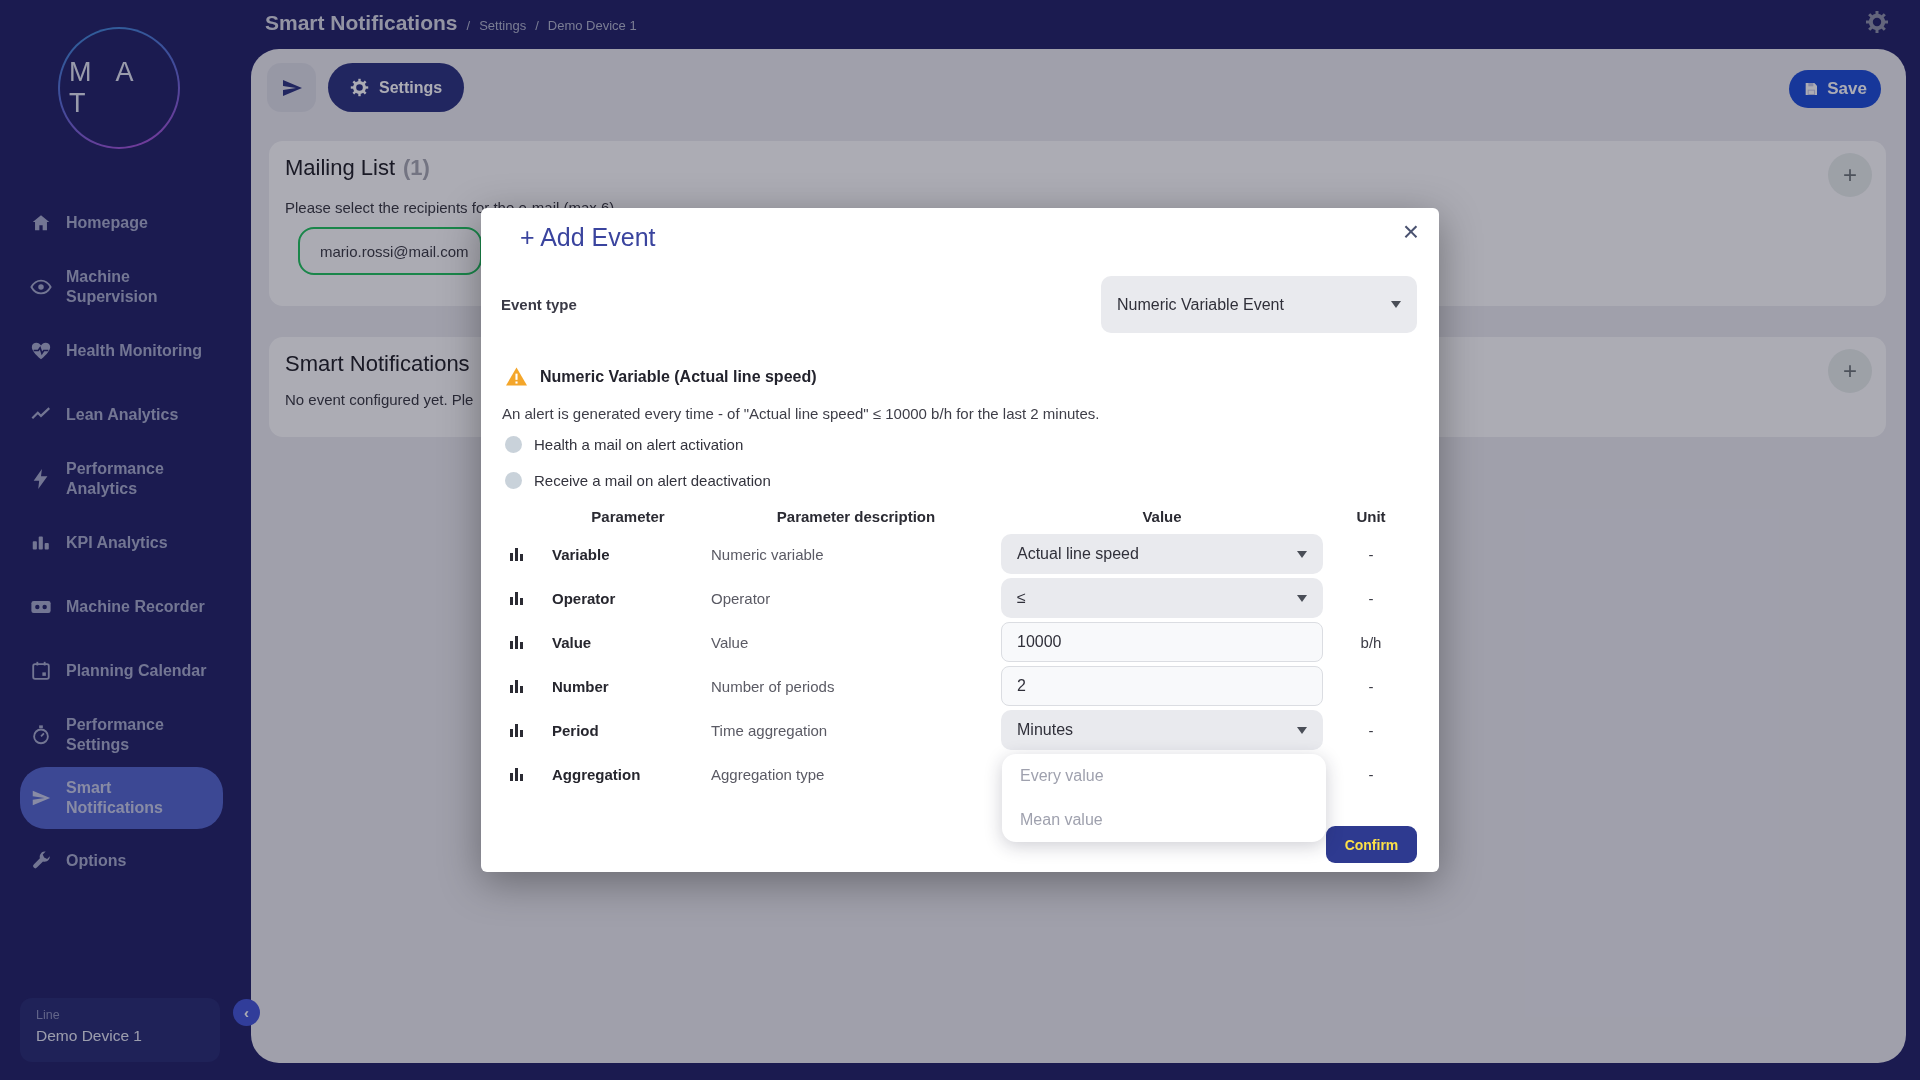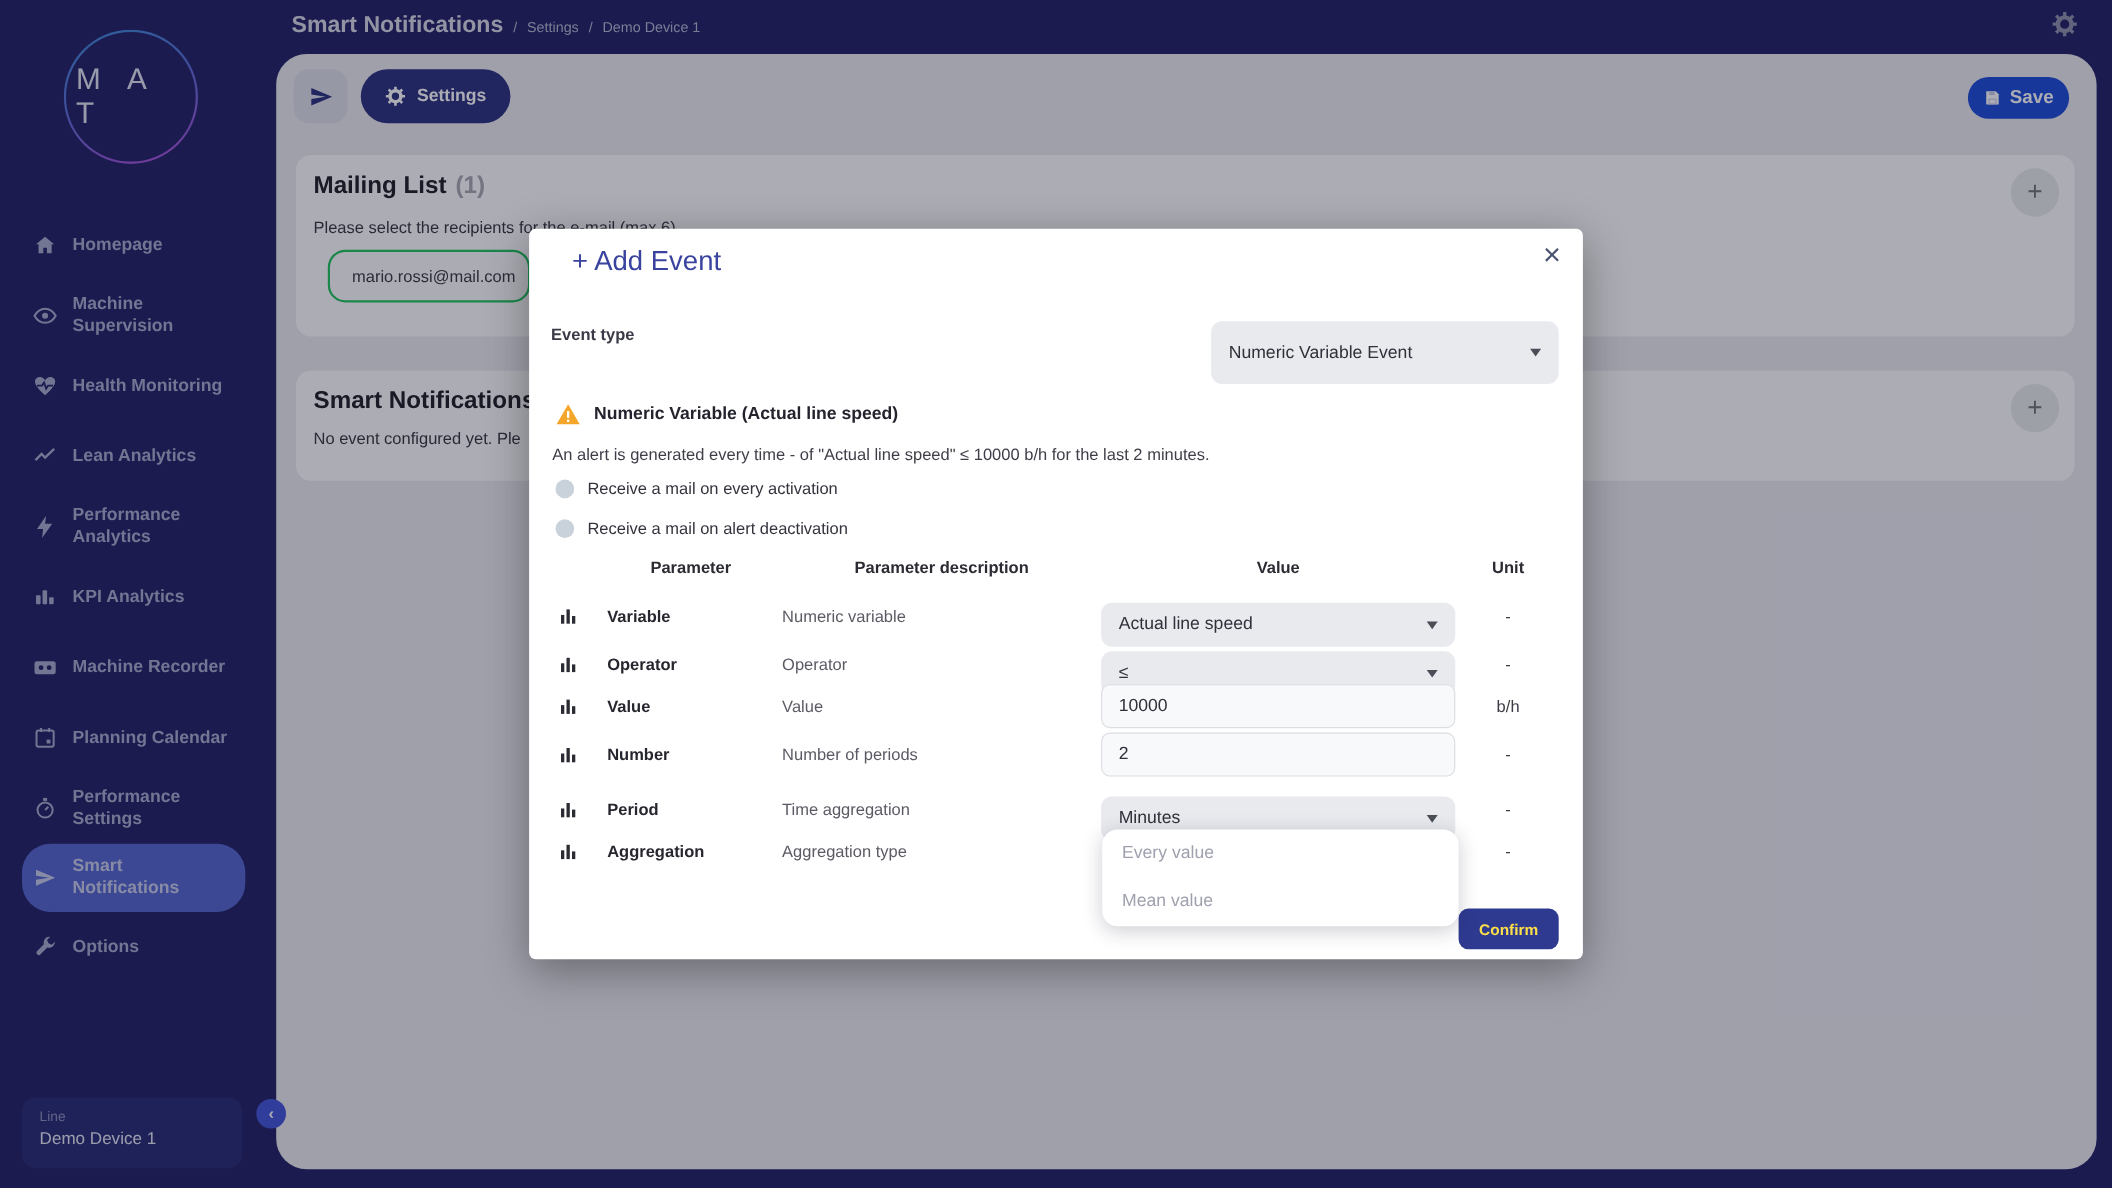--- a/index.html
+++ b/index.html
@@ -44,41 +44,41 @@
     display:flex; align-items:center; gap:10px; color:#fff; font-weight:700; font-size:16px; cursor:pointer; border:none; }
   .settings-tab svg { width:19px; height:19px; }
   .save-btn { position:absolute; right:25px; top:21px; width:92px; height:38px; border-radius:19px; background:#1d4ed8;
     display:flex; align-items:center; justify-content:center; gap:8px; color:#fff; font-weight:700; font-size:17px; border:none; cursor:pointer; }
   .save-btn svg { width:16px; height:16px; }
 
   .panel { position:absolute; left:18px; width:1617px; background:#ffffff; border-radius:14px; }
   .panel-mailing { top:92px; height:165px; }
   .panel-notif   { top:288px; height:100px; }
   .panel-title-row { position:absolute; left:16px; top:14px; display:flex; align-items:baseline; gap:8px; }
-  .panel-title { font-size:22px; font-weight:700; color:#222228; }
+  .panel-title { font-size:22px; font-weight:400; color:#222228; }
   .panel-count { font-size:22px; font-weight:700; color:#a9abb3; }
   .panel-sub { position:absolute; left:16px; font-size:15px; color:#3a3a42; }
   .panel-mailing .panel-sub { top:58px; }
   .panel-notif   .panel-sub { top:54px; }
   .plus-btn { position:absolute; right:14px; top:12px; width:44px; height:44px; border-radius:50%; background:#e9eeec;
     color:#6f7779; font-size:24px; display:flex; align-items:center; justify-content:center; border:none; cursor:pointer; }
   .email-chip { position:absolute; left:29px; top:86px; width:184px; height:48px; border:2px solid #22c55e; background:#fdfdfe;
     border-radius:16px; display:flex; align-items:center; padding:0 20px; font-size:15px; color:#3c3c44; cursor:pointer; }
 
   
   .dim-overlay { position:absolute; inset:0; background:rgba(12,12,36,0.34); z-index:40; }
 
   
   .modal { position:absolute; left:481px; top:208px; width:958px; height:664px; background:#fff; border-radius:6px;
     box-shadow:0 10px 40px rgba(0,0,0,0.35); z-index:50; }
   .m-title { position:absolute; left:39px; top:15px; font-size:25px; font-weight:500; color:#3a449e; }
   .m-close { position:absolute; right:20px; top:10px; font-size:28px; color:#4a5270; line-height:1; cursor:pointer; background:none; border:none; }
   .m-event-label { position:absolute; left:20px; top:88px; font-size:15px; font-weight:700; color:#3a3a46; }
   .m-select { background:#e9eaee; border-radius:10px; display:flex; align-items:center; justify-content:space-between;
-    padding:0 16px; cursor:pointer;margin-top:16px; }
+    padding:0 16px; cursor:pointer; }
   .m-select .val { font-size:16px; color:#30303a; }
   .caret { width:0; height:0; border-left:5.5px solid transparent; border-right:5.5px solid transparent; border-top:7px solid #4a4e57; }
   .m-event-select { position:absolute; left:620px; top:68px; width:316px; height:57px; }
   .m-warn { position:absolute; left:24px; top:158px; display:flex; align-items:center; gap:12px; }
   .m-warn svg { width:23px; height:21px; }
   .m-warn .txt { font-size:16px; font-weight:700; color:#23232d; }
   .m-desc { position:absolute; left:21px; top:197px; font-size:15px; color:#3e3e48; }
   .m-radio { position:absolute; left:24px; display:flex; align-items:center; gap:12px; cursor:pointer; }
   .m-radio .dot { width:17px; height:17px; border-radius:50%; background:#c9d2da; }
   .m-radio .txt { font-size:15px; color:#33333d; }
@@ -298,21 +298,21 @@
           <polygon points="12,1.5 23,20.5 1,20.5" fill="#f4a62a"></polygon>
           <rect x="10.9" y="8" width="2.2" height="6.5" fill="#ffffff"></rect>
           <rect x="10.9" y="16.2" width="2.2" height="2.2" fill="#ffffff"></rect>
         </svg>
       <span class="txt">Numeric Variable (Actual line speed)</span>
     </div>
     <div class="m-desc">An alert is generated every time - of "Actual line speed" ≤ 10000 b/h for the last 2 minutes.</div>
 
     <div class="m-radio r1">
       <span class="dot"></span>
-      <span class="txt">Receive a mail on every activation</span>
+      <span class="txt">Health a mail on alert activation</span>
     </div>
     <div class="m-radio r2">
       <span class="dot"></span>
       <span class="txt">Receive a mail on alert deactivation</span>
     </div>
 
     <div class="m-table">
       <div class="trow thead">
         <div></div>
         <div class="th">Parameter</div>

